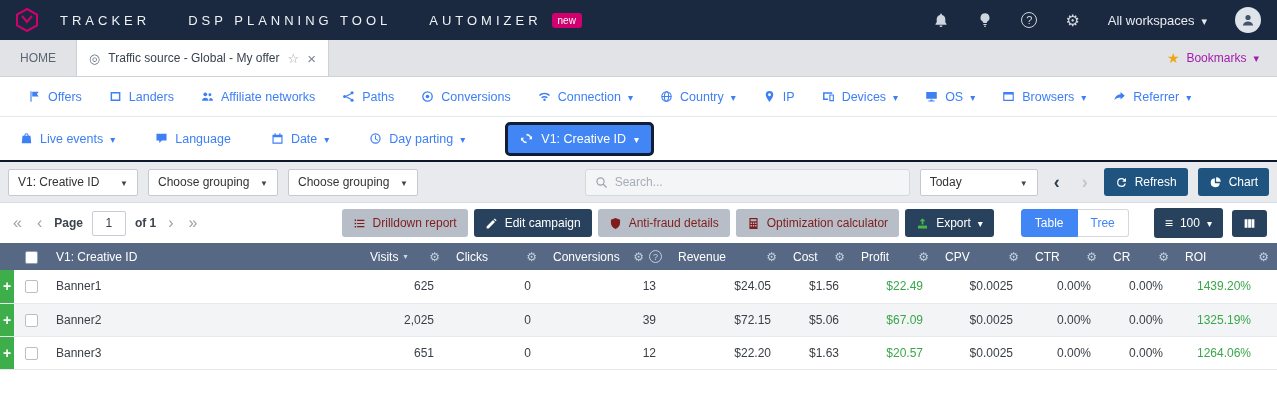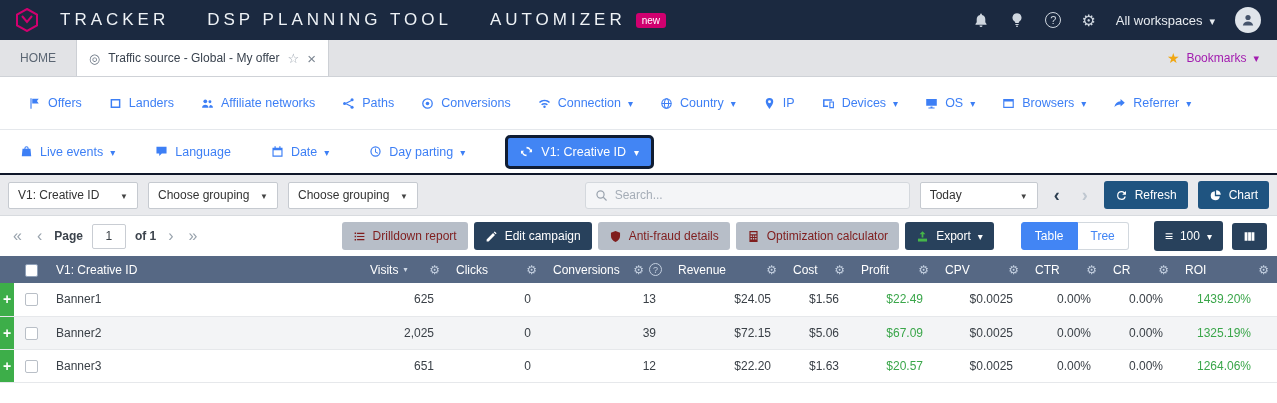--- a/index.html
+++ b/index.html
@@ -7,25 +7,25 @@
     width: 1277px; height: 403px; overflow: hidden;
     font-family: "Liberation Sans", sans-serif;
     font-size: 12px; color: #3a4047; background: #fff;
   }
   .ic { width: 13px; height: 13px; display: inline-block; flex: 0 0 auto; }
   svg { display: block; }
 
   
   .topbar { height: 40px; background: #1b2940; display: flex; align-items: center; padding: 0 16px; }
   .logo { margin-right: 22px; cursor: pointer; }
-  .brand { color: #eef2f6; font-size: 17px; letter-spacing: 4px; font-weight: 500; cursor: pointer; }
+  .brand { color: #eef2f6; font-size: 13px; letter-spacing: 4px; font-weight: 500; cursor: pointer; }
   .brand + .brand { margin-left: 38px; }
   .automizer-wrap { display: flex; align-items: center; margin-left: 38px; }
   .new-badge { background: #d0006f; color: #fff; font-size: 10px; letter-spacing: 0; padding: 2px 6px; border-radius: 3px; margin-left: 10px; }
-  .topbar-right { margin-left: auto; display: flex; align-items: center; gap: 20px; color: #cfd6df; }
+  .topbar-right { margin-left: auto; display: flex; align-items: center; gap: 28px; color: #cfd6df; }
   .tb-icon { cursor: pointer; display: flex; align-items: center; }
   .tb-icon svg { width: 16px; height: 16px; }
   .q-circle { width: 16px; height: 16px; border: 1.5px solid #cfd6df; border-radius: 50%; font-size: 11px; display: flex; align-items: center; justify-content: center; }
   .q-circle::after { content: "?"; }
   .gear-glyph { font-size: 16px; }
   .gear-glyph::after { content: "⚙"; }
   .workspaces { display: flex; align-items: center; gap: 7px; color: #e7ebf0; font-size: 13px; cursor: pointer; }
   .caret-down::after { content: "▾"; font-size: 11px; }
   .avatar { width: 26px; height: 26px; border-radius: 50%; background: #dfe4ea; color: #44536b; display: flex; align-items: center; justify-content: center; cursor: pointer; }
   .avatar svg { width: 16px; height: 16px; }
@@ -34,21 +34,21 @@
   .tabbar { height: 37px; background: #e2e3e6; display: flex; align-items: stretch; border-bottom: 1px solid #cfd2d7; }
   .tab { display: flex; align-items: center; padding: 0 20px; font-size: 12px; color: #5b6673; cursor: pointer; border-right: 1px solid #cdd0d5; }
   .tab.active { background: #fff; color: #39424e; gap: 8px; padding: 0 12px; }
   .target-glyph::after { content: "◎"; color: #6b7684; font-size: 13px; }
   .star-outline::after { content: "☆"; color: #9aa3ae; font-size: 13px; }
   .close-glyph::after { content: "×"; color: #7b8591; font-size: 15px; }
   .bookmarks { margin-left: auto; display: flex; align-items: center; gap: 7px; padding: 0 18px; color: #a21caf; cursor: pointer; }
   .star-filled::after { content: "★"; color: #f0a713; font-size: 14px; }
 
   
-  .nav1 { height: 53px; background: #fff; border-bottom: 1px solid #e5e8ec; display: flex; align-items: center; padding: 16px 28px; gap: 27px; }
+  .nav1 { height: 40px; background: #fff; border-bottom: 1px solid #e5e8ec; display: flex; align-items: center; padding: 16px 28px; gap: 27px; }
   .nav2 { height: 45px; background: #fff; border-bottom: 2px solid #0f172a; display: flex; align-items: center; padding: 0 20px; gap: 40px; }
   .nav-item { display: flex; align-items: center; gap: 7px; color: #3d7ff5; font-size: 12.5px; cursor: pointer; white-space: nowrap; }
   .nav-item .caret-down::after { font-size: 10px; }
   .nav-item.active-dim { background: #4285f4; color: #fff; padding: 7px 12px; border: 3px solid #101d33; border-radius: 5px; gap: 8px; }
 
   
   .filterbar { height: 41px; background: #e9eaed; border-bottom: 1px solid #d8dbdf; display: flex; align-items: center; padding: 0 8px; gap: 10px; }
   .selectbox { height: 27px; min-width: 130px; background: #fff; border: 1px solid #c6cad0; border-radius: 2px; padding: 0 9px; display: flex; align-items: center; justify-content: space-between; gap: 10px; color: #333; cursor: pointer; white-space: nowrap; }
   .sel-caret::after { content: "▼"; font-size: 8px; color: #444; }
   .searchbox { margin-left: auto; width: 325px; height: 27px; background: #f4f5f7; border: 1px solid #d4d8dd; border-radius: 3px; display: flex; align-items: center; padding: 0 9px; gap: 7px; color: #9aa3ae; }

